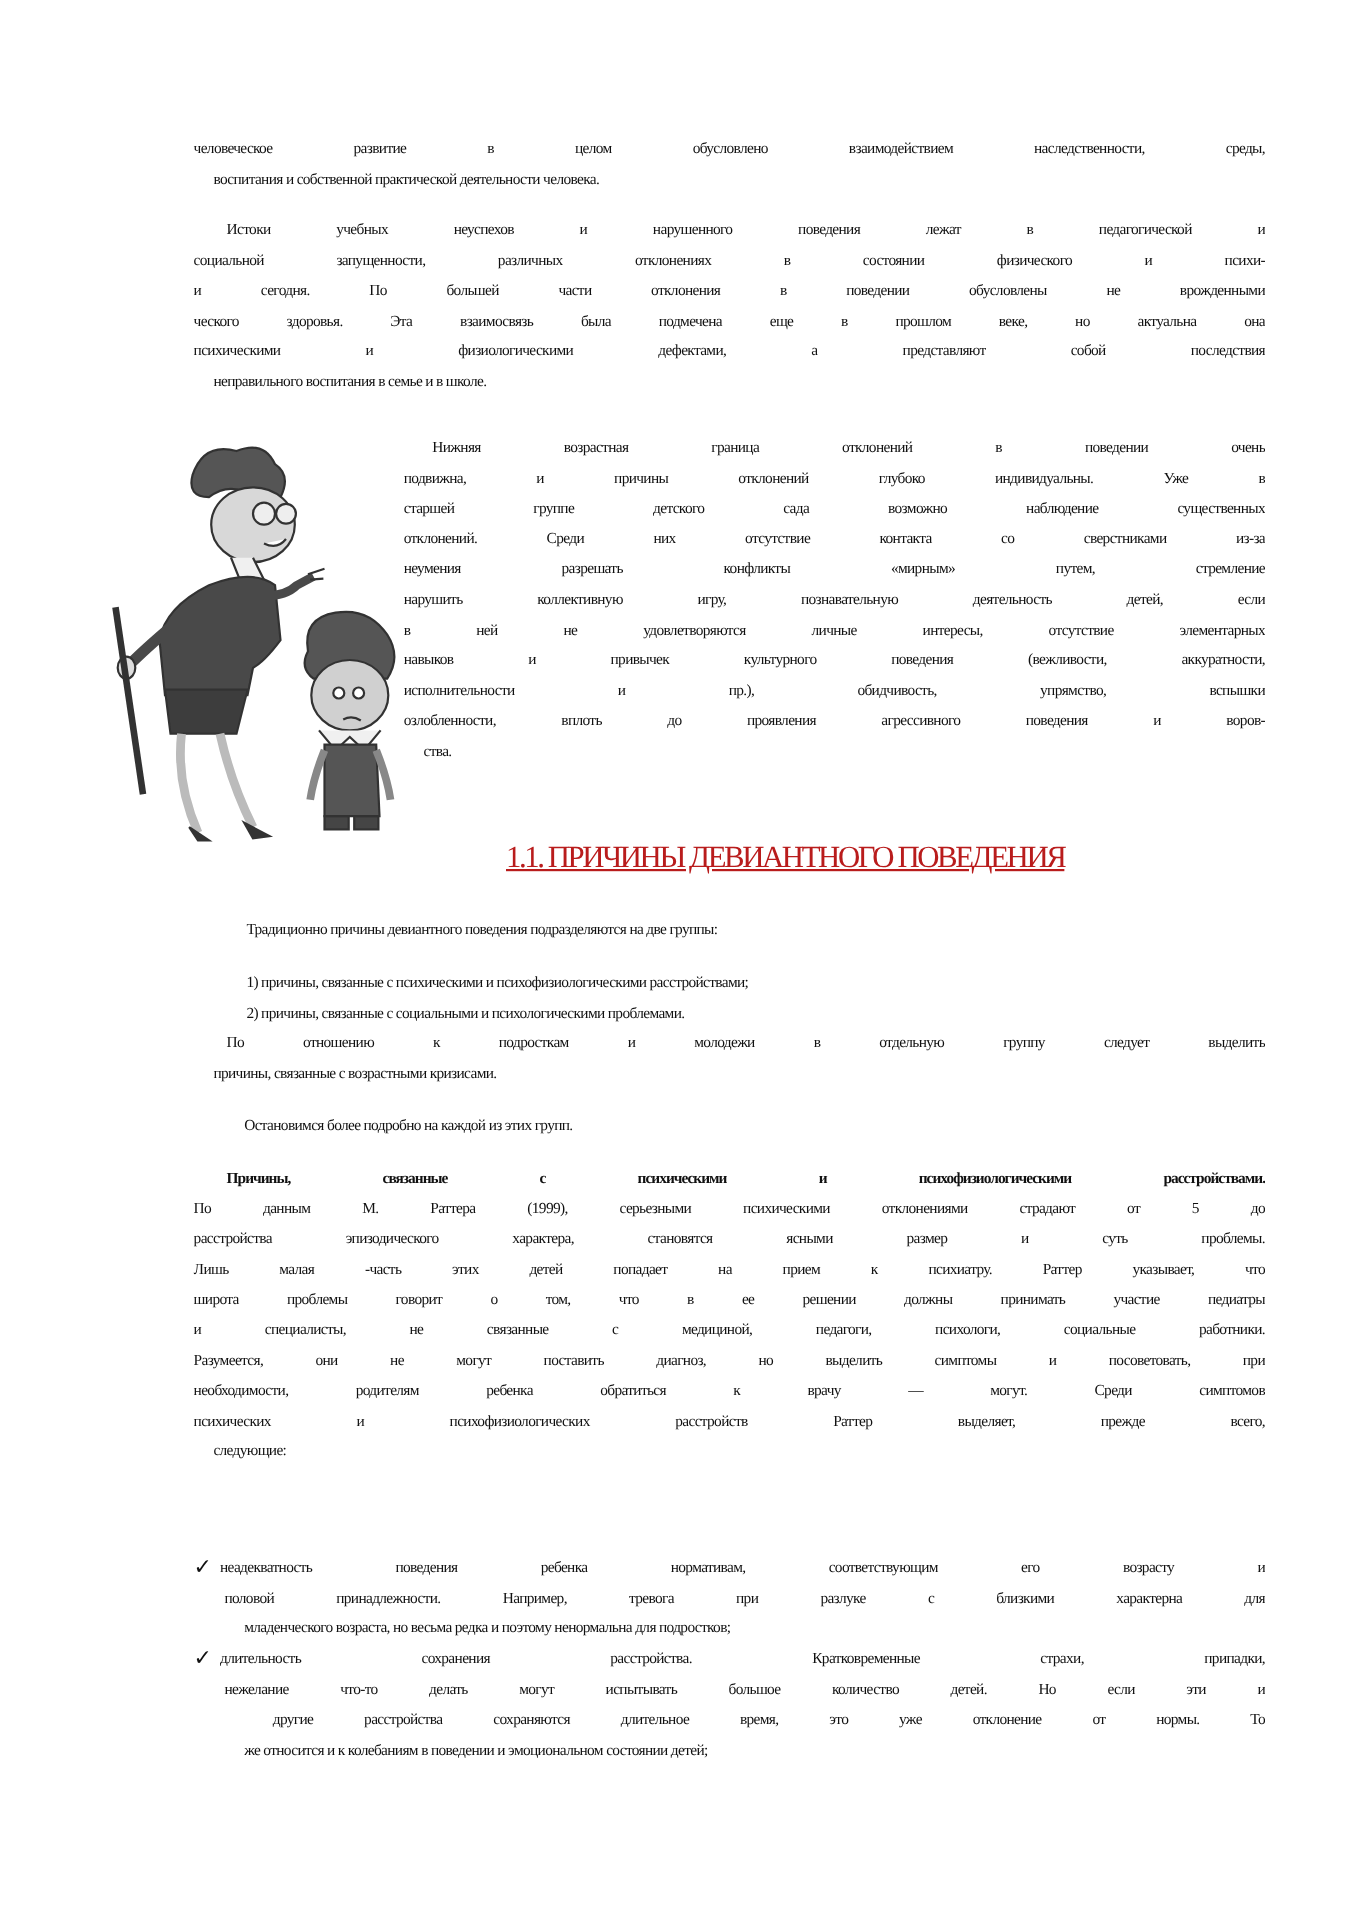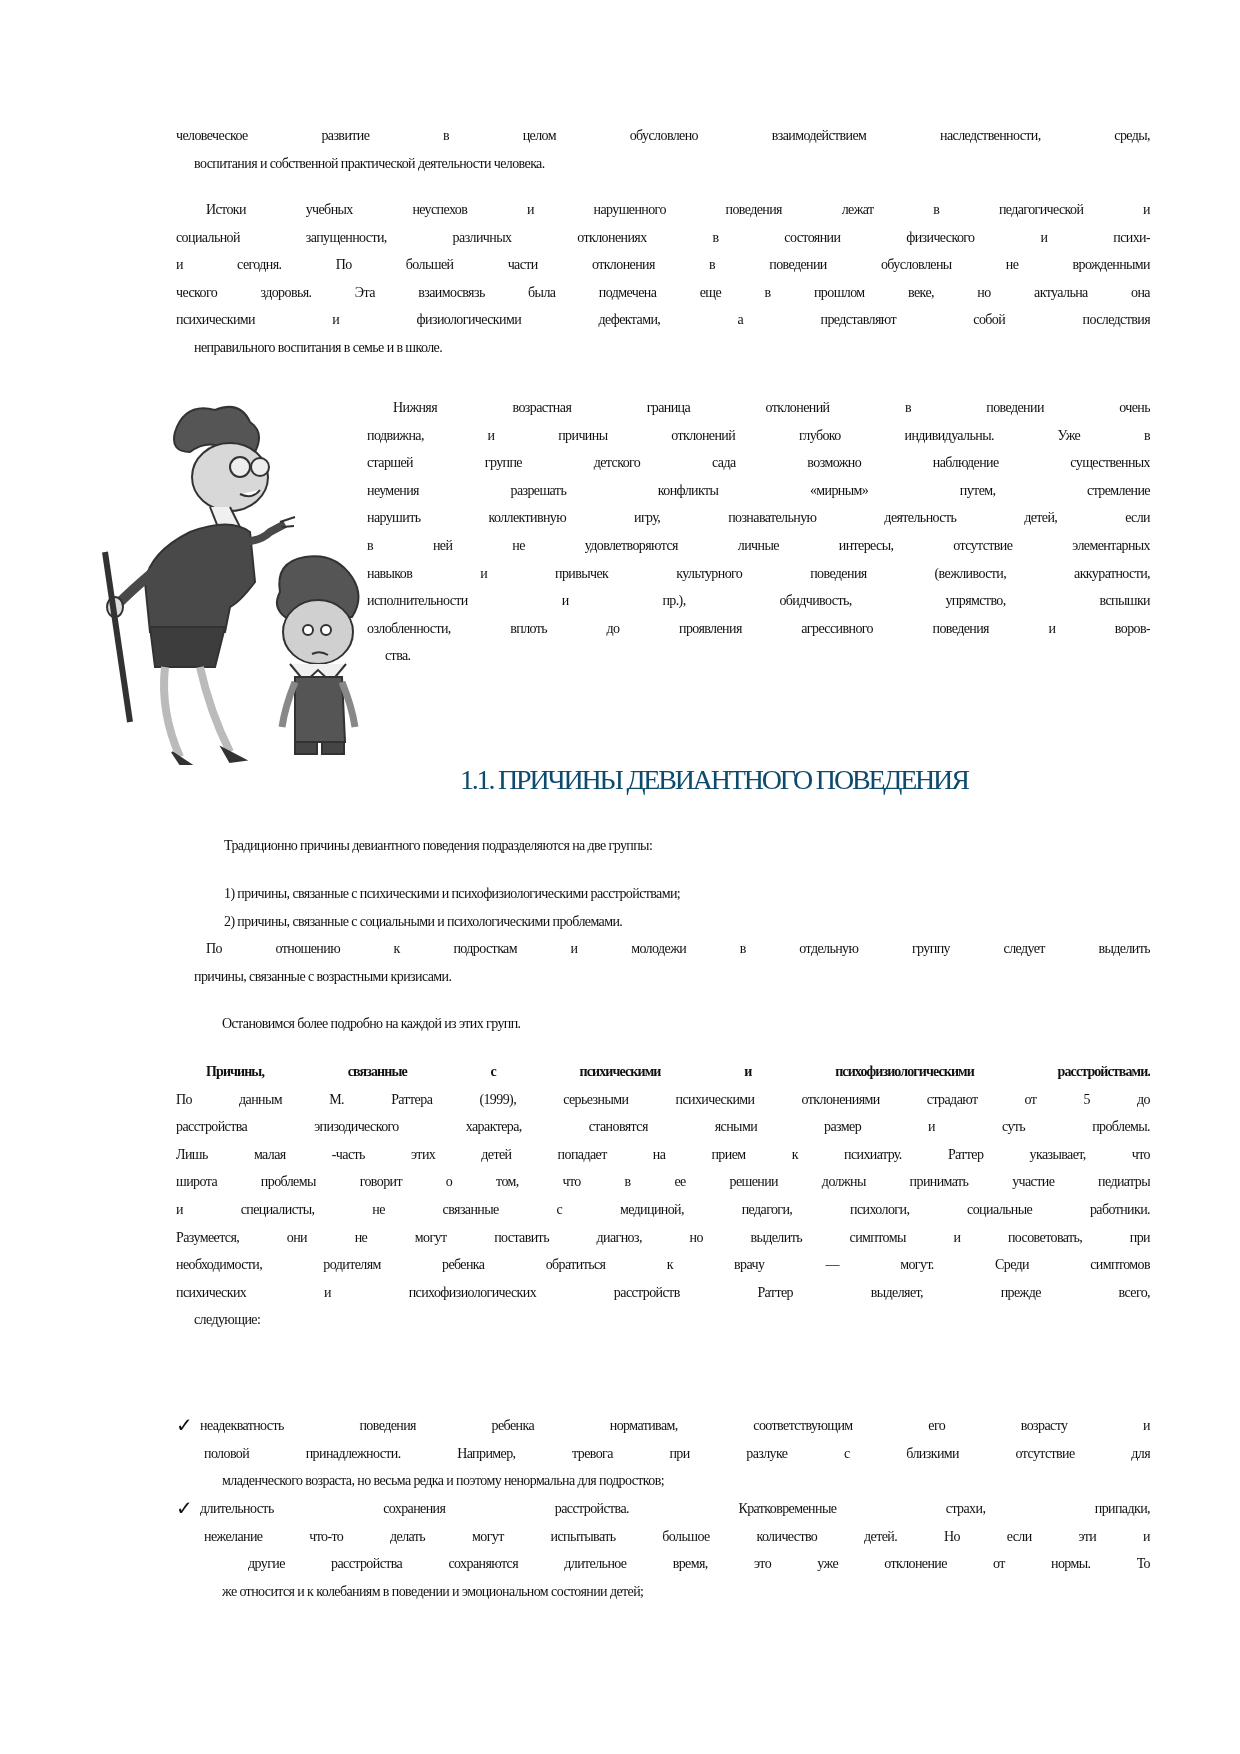--- a/index.html
+++ b/index.html
@@ -4,21 +4,21 @@
 <style>
   html, body { margin:0; padding:0; background:#ffffff; }
   body { width:1240px; height:1754px; position:relative; overflow:hidden;
          font-family:"Liberation Serif","DejaVu Serif",serif; color:#111; }
   .page { position:absolute; left:0; top:0; width:1240px; height:1754px; }
   .para { position:absolute; font-size:14px; line-height:27.6px; letter-spacing:-0.6px;
           text-align:justify; }
   .para .row { display:block; height:27.6px; text-align:justify; text-align-last:justify; white-space:nowrap; overflow:hidden; }
   .para .row.last { text-align-last:left;margin-left:18px; }
   .heading { position:absolute; left:460px; top:764px; font-size:28px; letter-spacing:-2.2px;
-             white-space:nowrap; color:#0c4a6e; }
+             white-space:nowrap; color:#b91c1c;text-decoration:underline; }
   .bold { font-weight:bold; }
   .bullet { position:absolute; font-size:22px; line-height:27.6px; letter-spacing:-0.6px; }
   .check { position:absolute; left:0; top:0; font-size:20px; }
   .illus { position:absolute; left:90px; top:392px; width:280px; height:380px; }
 </style>
 </head>
 <body>
 
 <div class="page">
 
@@ -90,20 +90,21 @@
         <rect x="205" y="350" width="22" height="12" fill="#444"></rect>
         <rect x="232" y="350" width="22" height="12" fill="#444"></rect>
       </g>
     </svg>
   </div>
 
   <div class="para" style="left:367px; top:394px; width:783px;">
     <span class="row" style="padding-left:26px;">Нижняя возрастная граница отклонений в поведении очень</span>
     <span class="row">подвижна, и причины отклонений глубоко индивидуальны. Уже в</span>
     <span class="row">старшей группе детского сада возможно наблюдение существенных</span>
+    <span class="row">отклонений. Среди них отсутствие контакта со сверстниками из-за</span>
     <span class="row">неумения разрешать конфликты «мирным» путем, стремление</span>
     <span class="row">нарушить коллективную игру, познавательную деятельность детей, если</span>
     <span class="row">в ней не удовлетворяются личные интересы, отсутствие элементарных</span>
     <span class="row">навыков и привычек культурного поведения (вежливости, аккуратности,</span>
     <span class="row">исполнительности и пр.), обидчивость, упрямство, вспышки</span>
     <span class="row">озлобленности, вплоть до проявления агрессивного поведения и воров-</span>
     <span class="row last">ства.</span>
   </div>
 
   <div class="heading">1.1. ПРИЧИНЫ ДЕВИАНТНОГО ПОВЕДЕНИЯ</div>
@@ -136,21 +137,21 @@
     <span class="row">Разумеется, они не могут поставить диагноз, но выделить симптомы и посоветовать, при</span>
     <span class="row">необходимости, родителям ребенка обратиться к врачу — могут. Среди симптомов</span>
     <span class="row">психических и психофизиологических расстройств Раттер выделяет, прежде всего,</span>
     <span class="row last">следующие:</span>
   </div>
 
   <div class="bullet" style="left:176px; top:1412px; width:974px;">
     <span class="check">✓</span>
     <div class="para" style="position:relative; left:24px; top:0; width:950px;">
       <span class="row">неадекватность поведения ребенка нормативам, соответствующим его возрасту и</span>
-      <span class="row" style="padding-left:4px;">половой принадлежности. Например, тревога при разлуке с близкими отсутствие для</span>
+      <span class="row" style="padding-left:4px;">половой принадлежности. Например, тревога при разлуке с близкими характерна для</span>
       <span class="row last" style="padding-left:4px;">младенческого возраста, но весьма редка и поэтому ненормальна для подростков;</span>
     </div>
   </div>
 
   <div class="bullet" style="left:176px; top:1495px; width:974px;">
     <span class="check">✓</span>
     <div class="para" style="position:relative; left:24px; top:0; width:950px;">
       <span class="row">длительность сохранения расстройства. Кратковременные страхи, припадки,</span>
       <span class="row" style="padding-left:4px;">нежелание что-то делать могут испытывать большое количество детей. Но если эти и</span>
       <span class="row" style="padding-left:4px;margin-left:44px;">другие расстройства сохраняются длительное время, это уже отклонение от нормы. То</span>

